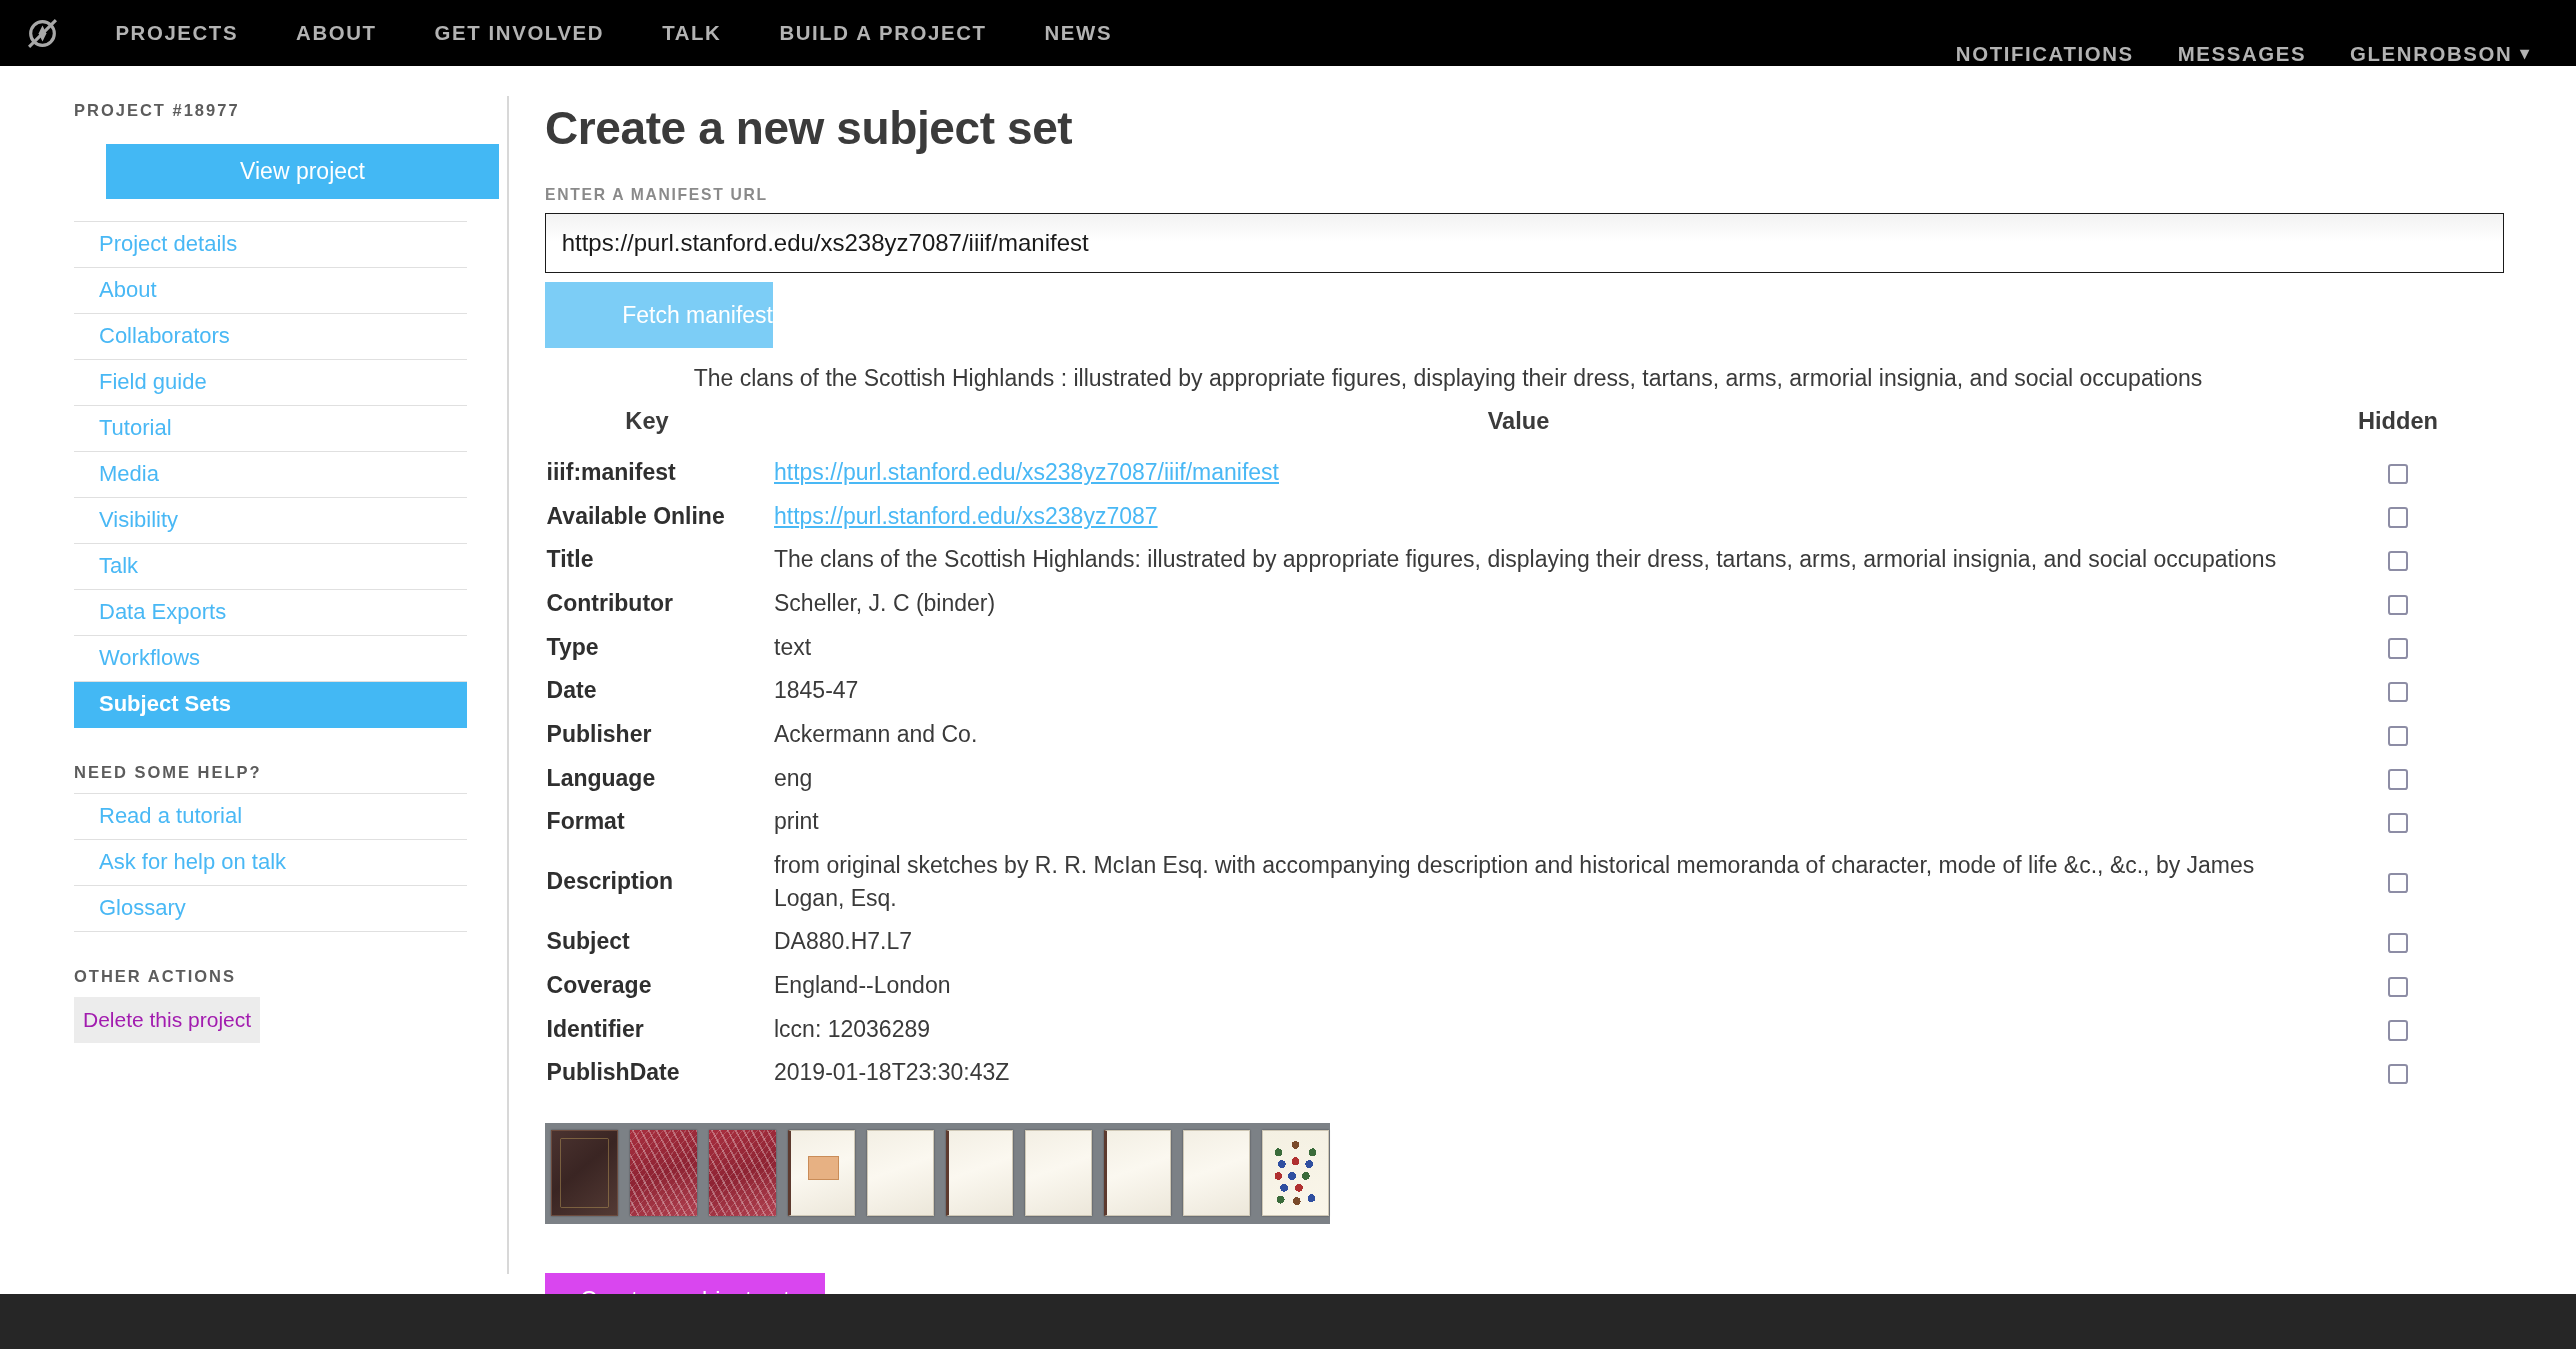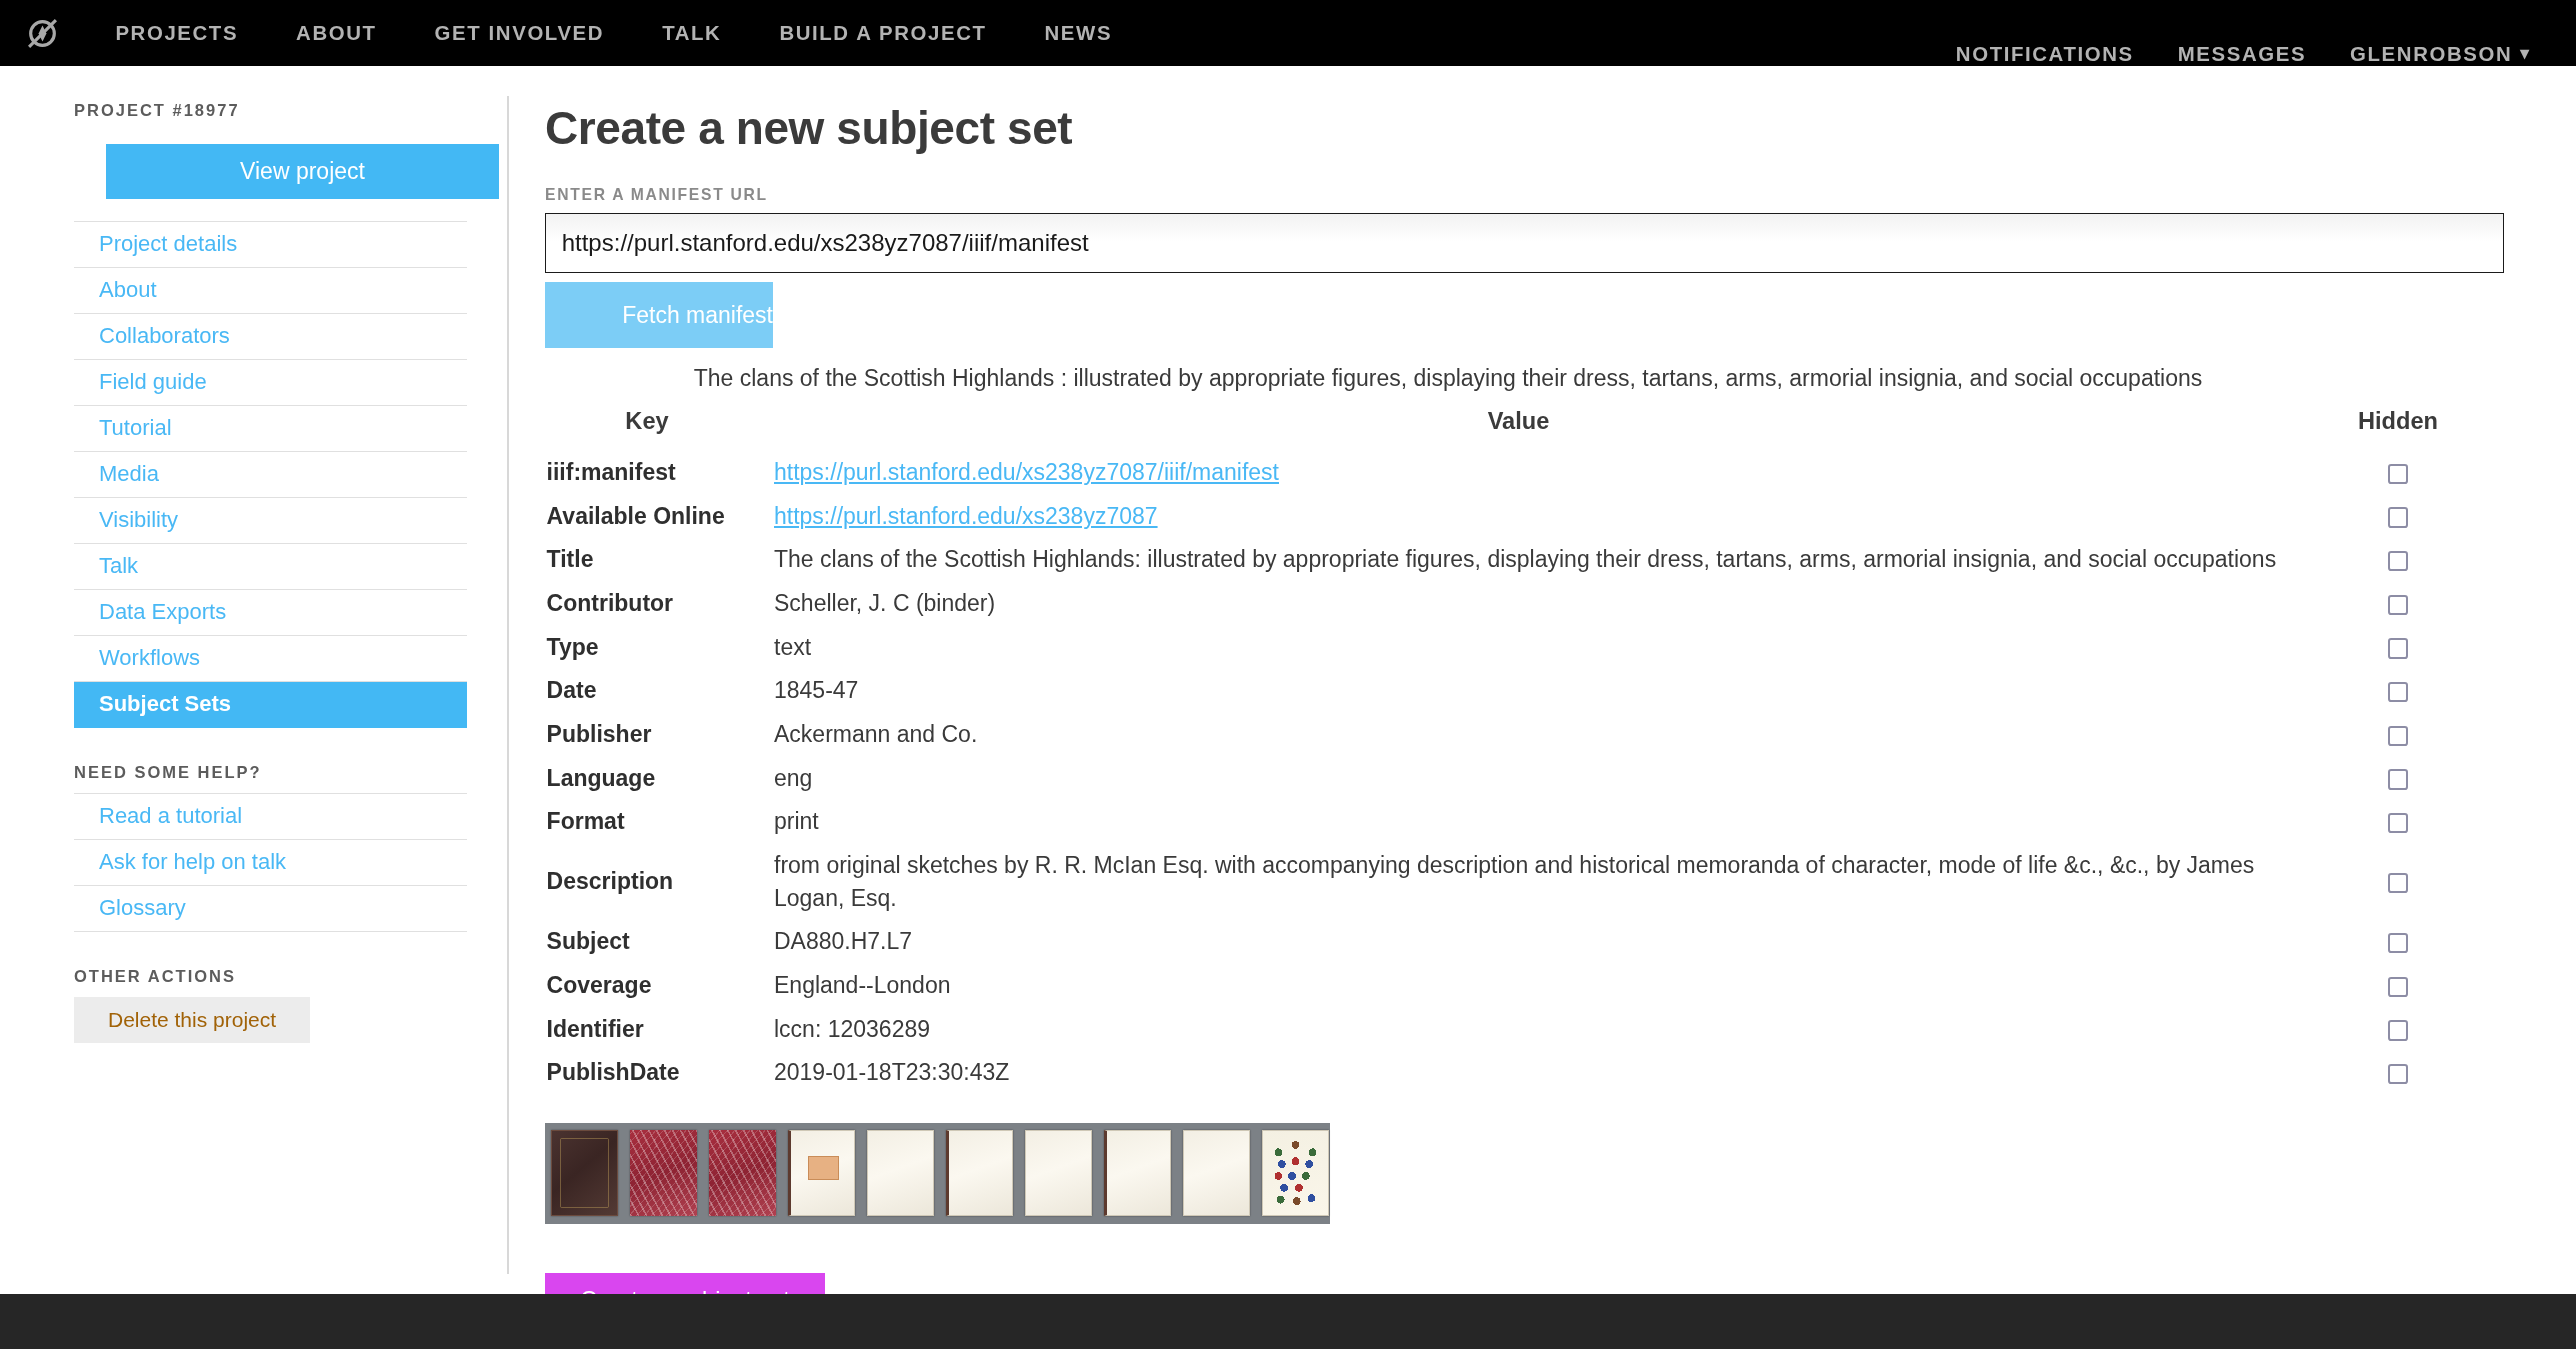--- a/index.html
+++ b/index.html
@@ -104,25 +104,25 @@
     font-size: 16.5px;
     font-weight: 700;
     letter-spacing: 2px;
     color: #5c5c5c;
     text-transform: uppercase;
     margin-bottom: 11px;
   }
   .delete-btn {
     display: inline-block;
     background: #ececec;
-    color: #a16207;
+    color: #a21caf;
     border: none;
     font-family: "Liberation Sans", sans-serif;
     font-size: 21px;
-    padding: 11px 34px;
+    padding: 11px 9px;
     cursor: pointer;
   }
   .divider-v {
     position: absolute;
     left: 507px; top: 96px;
     width: 1.6px; height: 1178px;
     background: #d8d8d8;
   }
 
   

